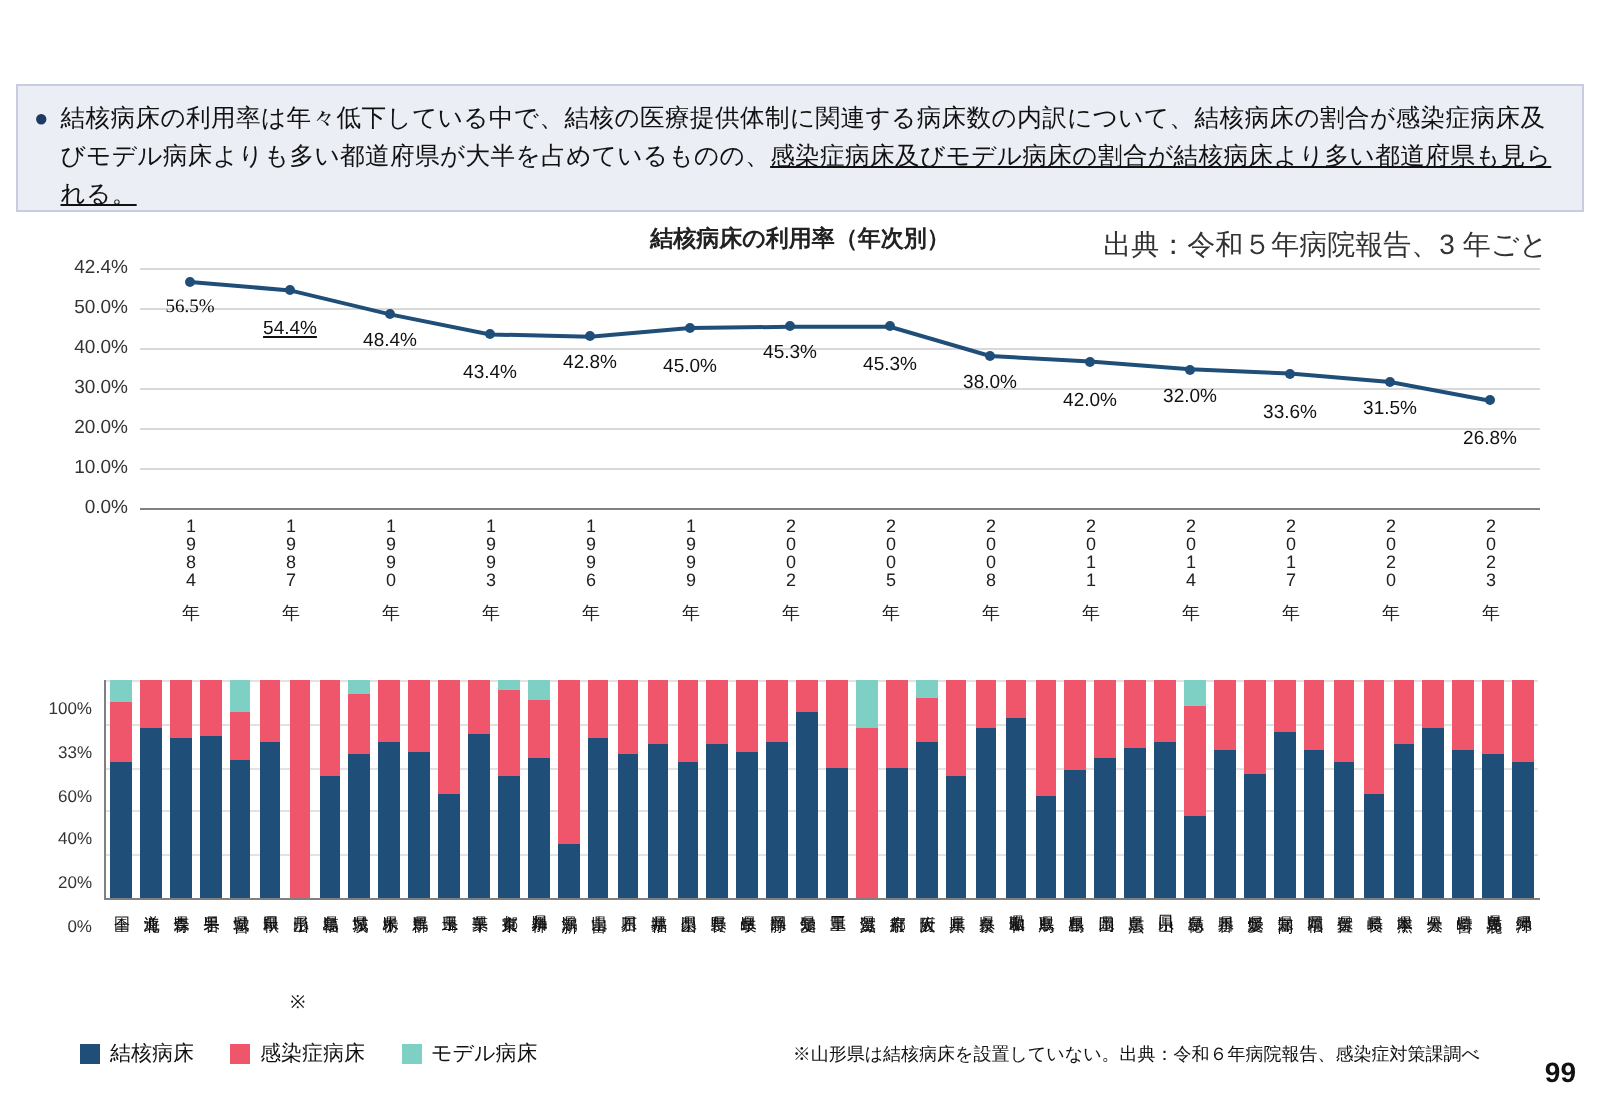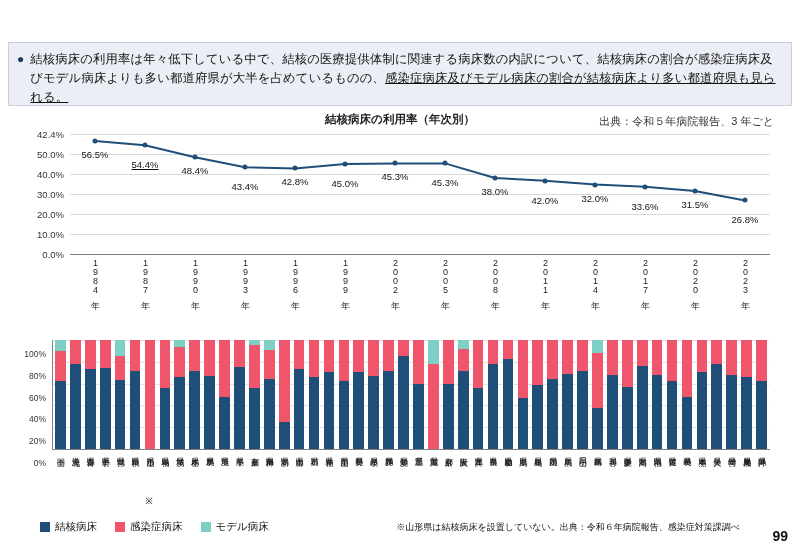--- a/index.html
+++ b/index.html
@@ -37,21 +37,21 @@
   }
   .u { text-decoration: underline; }
 
   
   .chart1-wrap { position:absolute; left:8px; top:112px; width:784px; height:200px; }
   .c1-title {
     position:absolute; left:0; top:0; width:784px; text-align:center;
     font-size:11.5px; font-weight:bold; color:#222;
   }
   .c1-source {
-    position:absolute; right:18px; top:2px; font-size:11px; color:#333;
+    position:absolute; right:18px; top:2px; font-size:14px; color:#333;
   }
   .c1-plot { position:absolute; left:62px; top:22px; width:700px; height:120px; }
   .c1-yaxis { position:absolute; left:0px; top:16px; width:60px; height:130px; }
   .ytick {
     position:absolute; right:4px; font-size:9.5px; color:#333; text-align:right; width:56px;
     transform: translateY(-50%);
   }
   .gridline { position:absolute; left:0; width:700px; height:1px; background:#d9d9d9; }
   .axisline { position:absolute; left:0; width:700px; height:1px; background:#808080; }
   .c1-xlabels { position:absolute; left:62px; top:146px; width:700px; height:58px; }
@@ -132,21 +132,21 @@
         <div class="gridline" style="top: 100px;"></div>
         <div class="gridline" style="top: 80px;"></div>
         <div class="gridline" style="top: 60px;"></div>
         <div class="gridline" style="top: 40px;"></div>
         <div class="gridline" style="top: 20px;"></div>
         <div class="gridline" style="top: 0px;"></div>
         <svg width="700" height="120" style="position: absolute; left: 0px; top: 0px;">
           <polyline fill="none" stroke="#1f4e79" stroke-width="2" points="25,7 75,11.200000000000003 125,23.200000000000003 175,33.2 225,34.400000000000006 275,30 325,29.400000000000006 375,29.400000000000006 425,44 475,46.8 525,50.599999999999994 575,52.8 625,57 675,66.4"></polyline>
         </svg>
         <div class="pt" style="left: 25px; top: 7px;"></div>
-        <div class="dlabel" style="left: 25px; top: 15px;">56.5%</div>
+        <div class="dlabel" style="left: 25px; top: 15px; font-family: Liberation Serif, serif;">56.5%</div>
         <div class="pt" style="left: 75px; top: 11.2px;"></div>
         <div class="dlabel" style="left: 75px; top: 25.2px; text-decoration: underline;">54.4%</div>
         <div class="pt" style="left: 125px; top: 23.2px;"></div>
         <div class="dlabel" style="left: 125px; top: 31.2px;">48.4%</div>
         <div class="pt" style="left: 175px; top: 33.2px;"></div>
         <div class="dlabel" style="left: 175px; top: 47.2px;">43.4%</div>
         <div class="pt" style="left: 225px; top: 34.4px;"></div>
         <div class="dlabel" style="left: 225px; top: 42.4px;">42.8%</div>
         <div class="pt" style="left: 275px; top: 30px;"></div>
         <div class="dlabel" style="left: 275px; top: 44px;">45.0%</div>
@@ -184,21 +184,21 @@
         <div class="xlab" style="left: 675px;">2023年</div>
       </div>
   </div>
 
   <div class="chart2-wrap">
     <div class="c2-yaxis" id="c2y">
         <div class="c2-ytick" style="top: 127px;">0%</div>
         <div class="c2-ytick" style="top: 105.2px;">20%</div>
         <div class="c2-ytick" style="top: 83.4px;">40%</div>
         <div class="c2-ytick" style="top: 61.6px;">60%</div>
-        <div class="c2-ytick" style="top: 39.8px;">80%</div>
+        <div class="c2-ytick" style="top: 39.8px;">33%</div>
         <div class="c2-ytick" style="top: 18px;">100%</div>
       </div>
     <div class="c2-plot" id="c2plot">
         <div class="c2-grid" style="top: 87.2px;"></div>
         <div class="c2-grid" style="top: 65.4px;"></div>
         <div class="c2-grid" style="top: 43.6px;"></div>
         <div class="c2-grid" style="top: 21.8px;"></div>
         <div class="c2-grid" style="top: 0px;"></div>
         <div class="barcol" style="left: 2.08833px; width: 10.74px; height: 109px;">
           <div class="seg s-tb" style="height: 67.58px; bottom: 0px;"></div>

